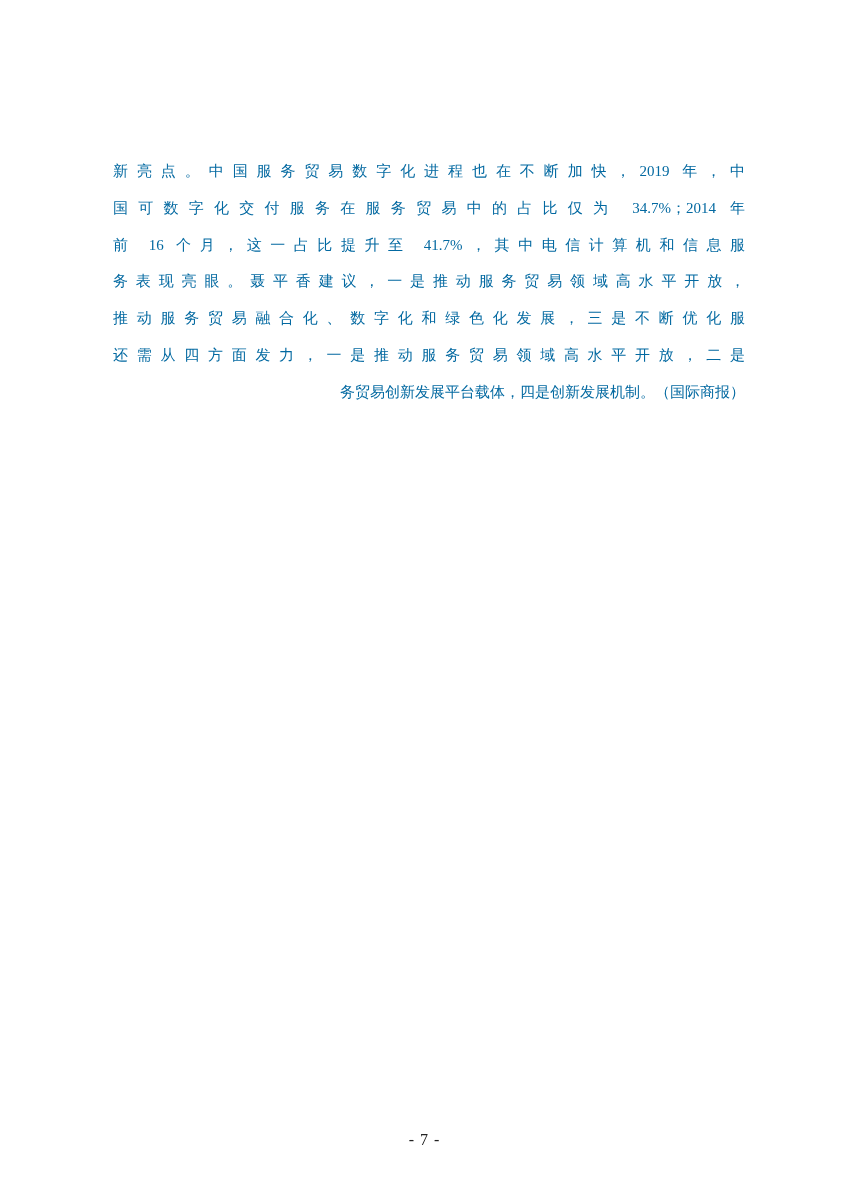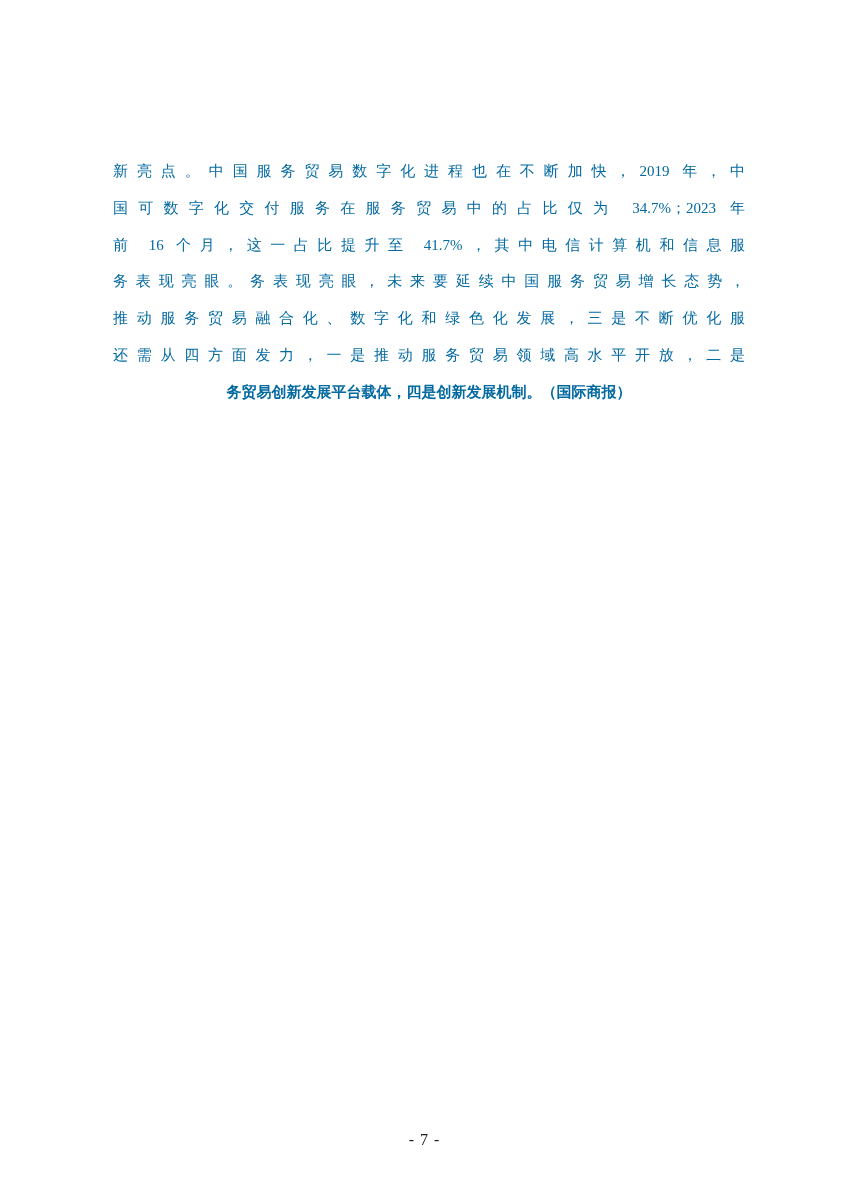--- a/index.html
+++ b/index.html
@@ -28,42 +28,41 @@
     white-space: nowrap;
     color: #0369a1;
   }
   .para-line.justify {
     white-space: normal;
     text-align: justify;
     text-align-last: justify;
     text-justify: inter-character;
   }
   .para-line.last {
-    text-align: center;
-    font-weight: bold;
+    text-align: right;
   }
   .page-footer {
     position: absolute;
     left: 0;
     top: 1129px;
     width: 849px;
     text-align: center;
     font-size: 16px;
     line-height: 22px;
     color: #222222;
     letter-spacing: 1px;
   }
 </style>
 </head>
 <body>
 
 <div class="page">
   <div class="text-block">
     <div class="para-line justify">新亮点。中国服务贸易数字化进程也在不断加快，2019 年，中</div>
-    <div class="para-line justify">国可数字化交付服务在服务贸易中的占比仅为 34.7%；2023 年</div>
+    <div class="para-line justify">国可数字化交付服务在服务贸易中的占比仅为 34.7%；2014 年</div>
     <div class="para-line justify">前 16 个月，这一占比提升至 41.7%，其中电信计算机和信息服</div>
-    <div class="para-line justify">务表现亮眼。务表现亮眼，未来要延续中国服务贸易增长态势，</div>
+    <div class="para-line justify">务表现亮眼。聂平香建议，一是推动服务贸易领域高水平开放，</div>
     <div class="para-line justify">推动服务贸易融合化、数字化和绿色化发展，三是不断优化服</div>
     <div class="para-line justify">还需从四方面发力，一是推动服务贸易领域高水平开放，二是</div>
     <div class="para-line last">务贸易创新发展平台载体，四是创新发展机制。（国际商报）</div>
   </div>
   <div class="page-footer">- 7 -</div>
 </div>
 
 </body></html>

